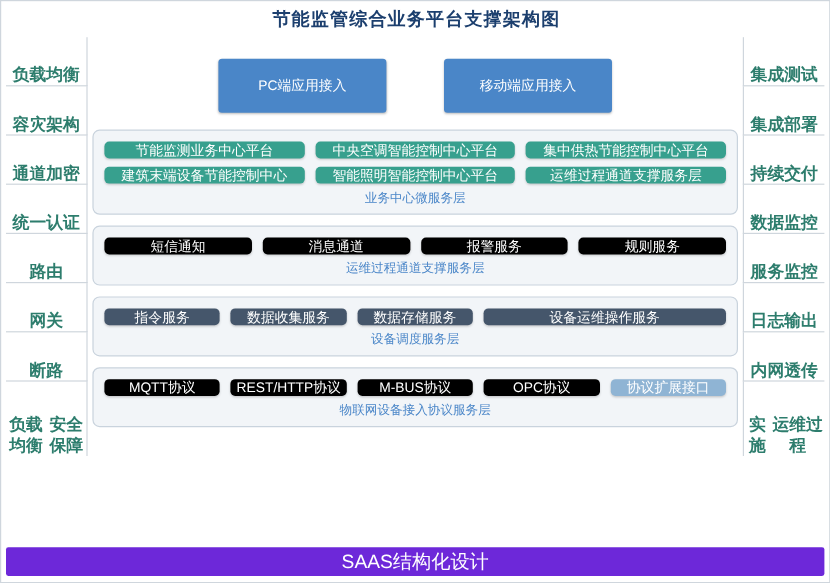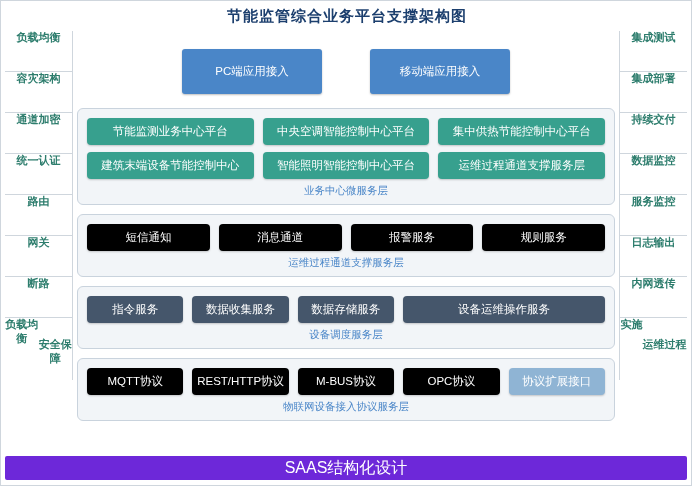--- a/index.html
+++ b/index.html
@@ -44,23 +44,23 @@
     flex-direction: column;
   }
   .side-left { left: 4px; }
   .side-right { right: 4px; padding-left: 28px; }
 
   .side-cell {
     height: 41px;
     box-sizing: border-box;
     border-bottom: 1px solid #cfd6dd;
     display: flex;
-    align-items: flex-start;
-    justify-content: center;
-    font-size: 11px;
+    align-items: flex-end;
+    justify-content: center;
+    font-size: 14px;
     color: #2d7d6d;
     font-weight: bold;
     text-align: center;
     line-height: 1.25;
   }
   .side-left .side-cell { border-right: 1px solid #cfd6dd; }
   .side-right .side-cell { border-left: 1px solid #cfd6dd; }
   .side-cell.tall {
     height: 62px;
     border-bottom: none;
@@ -100,21 +100,21 @@
     border: 1px solid #c9d3dd;
     border-radius: 6px;
     margin-bottom: 9px;
     padding: 9px 9px 3px 9px;
     box-sizing: border-box;
   }
   .panel-rows { display: flex; flex-direction: column; gap: 7px; }
   .row { display: flex; gap: 9px; }
   .chip {
     flex: 1;
-    height: 27px;
+    height: 14px;
     border-radius: 4px;
     display: flex;
     align-items: center;
     justify-content: center;
     font-size: 11.5px;
     color: #ffffff;
     box-shadow: 0 1px 2px rgba(0,0,0,0.2);
     text-align: center;
     white-space: nowrap;
   }

